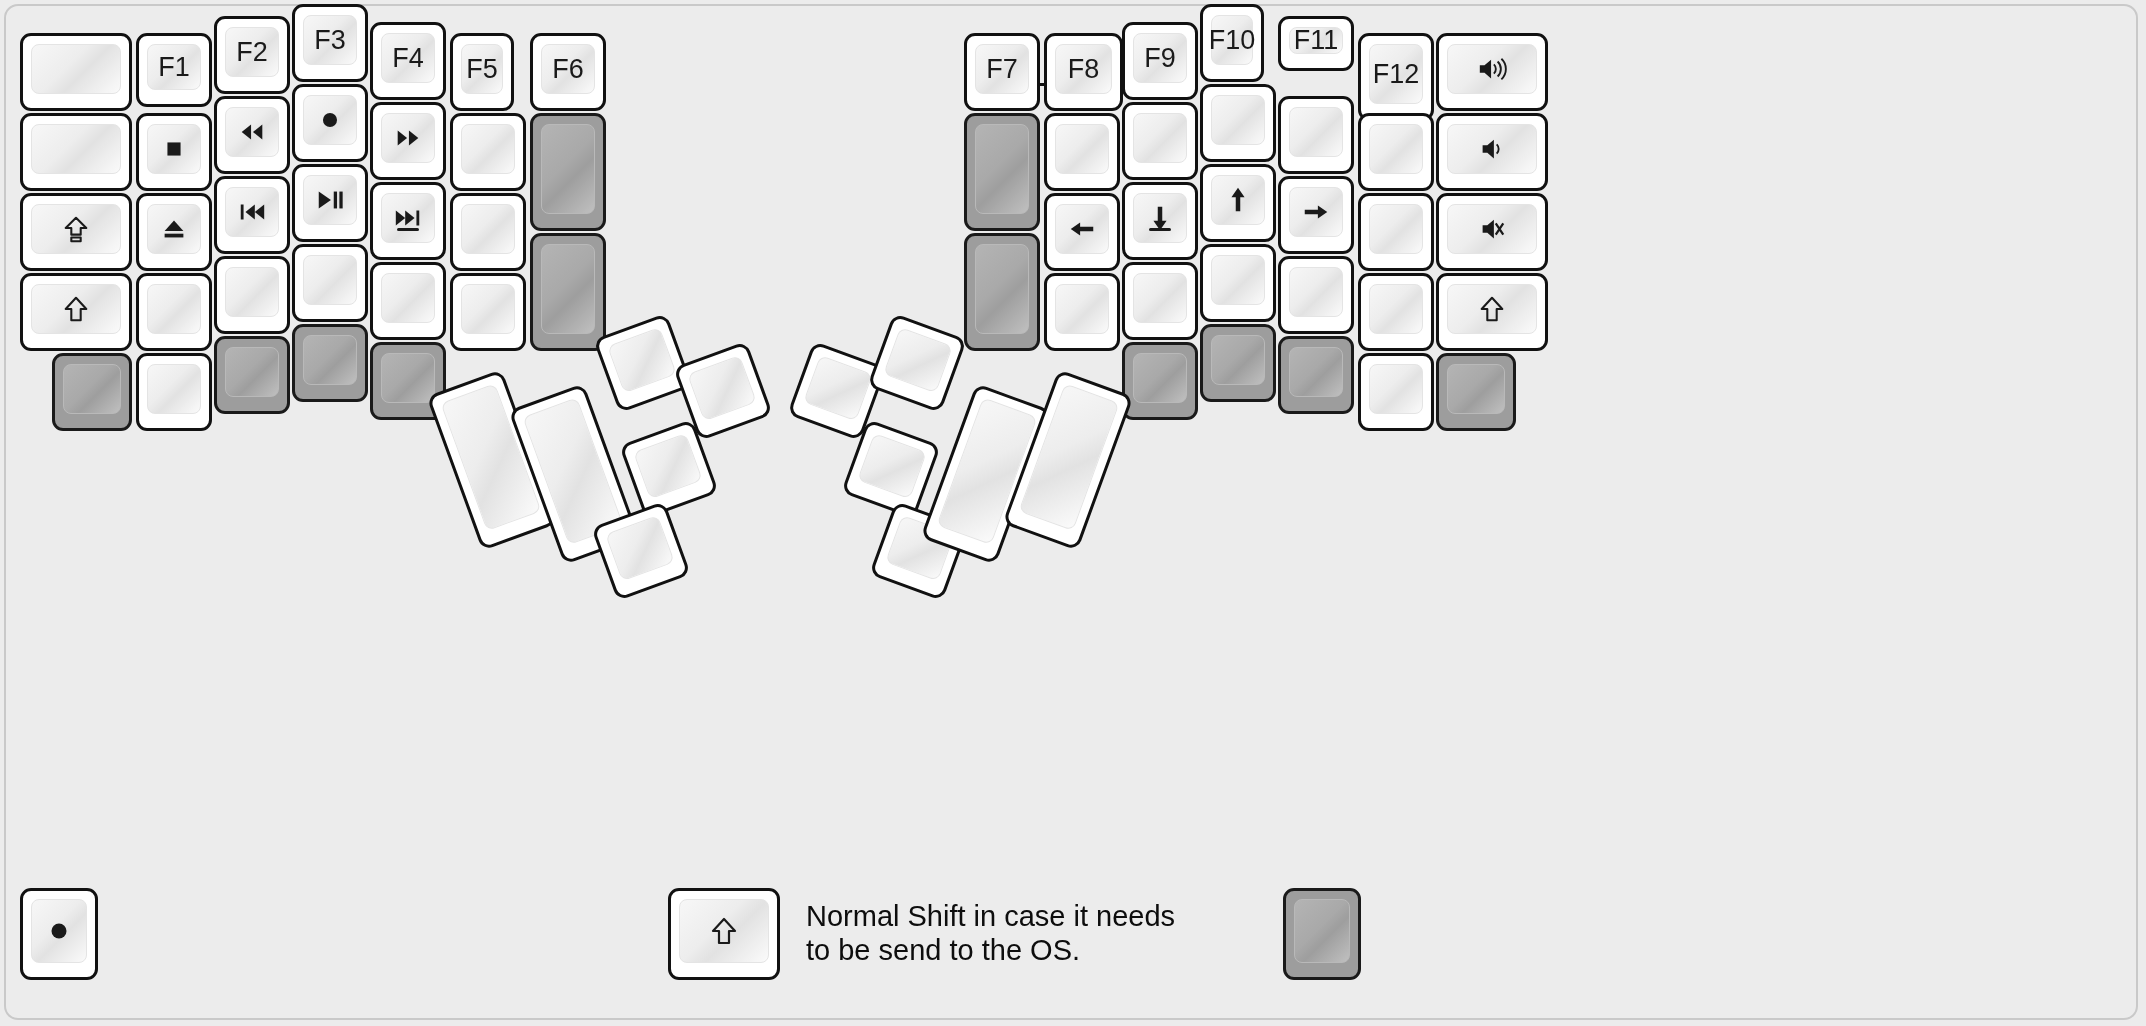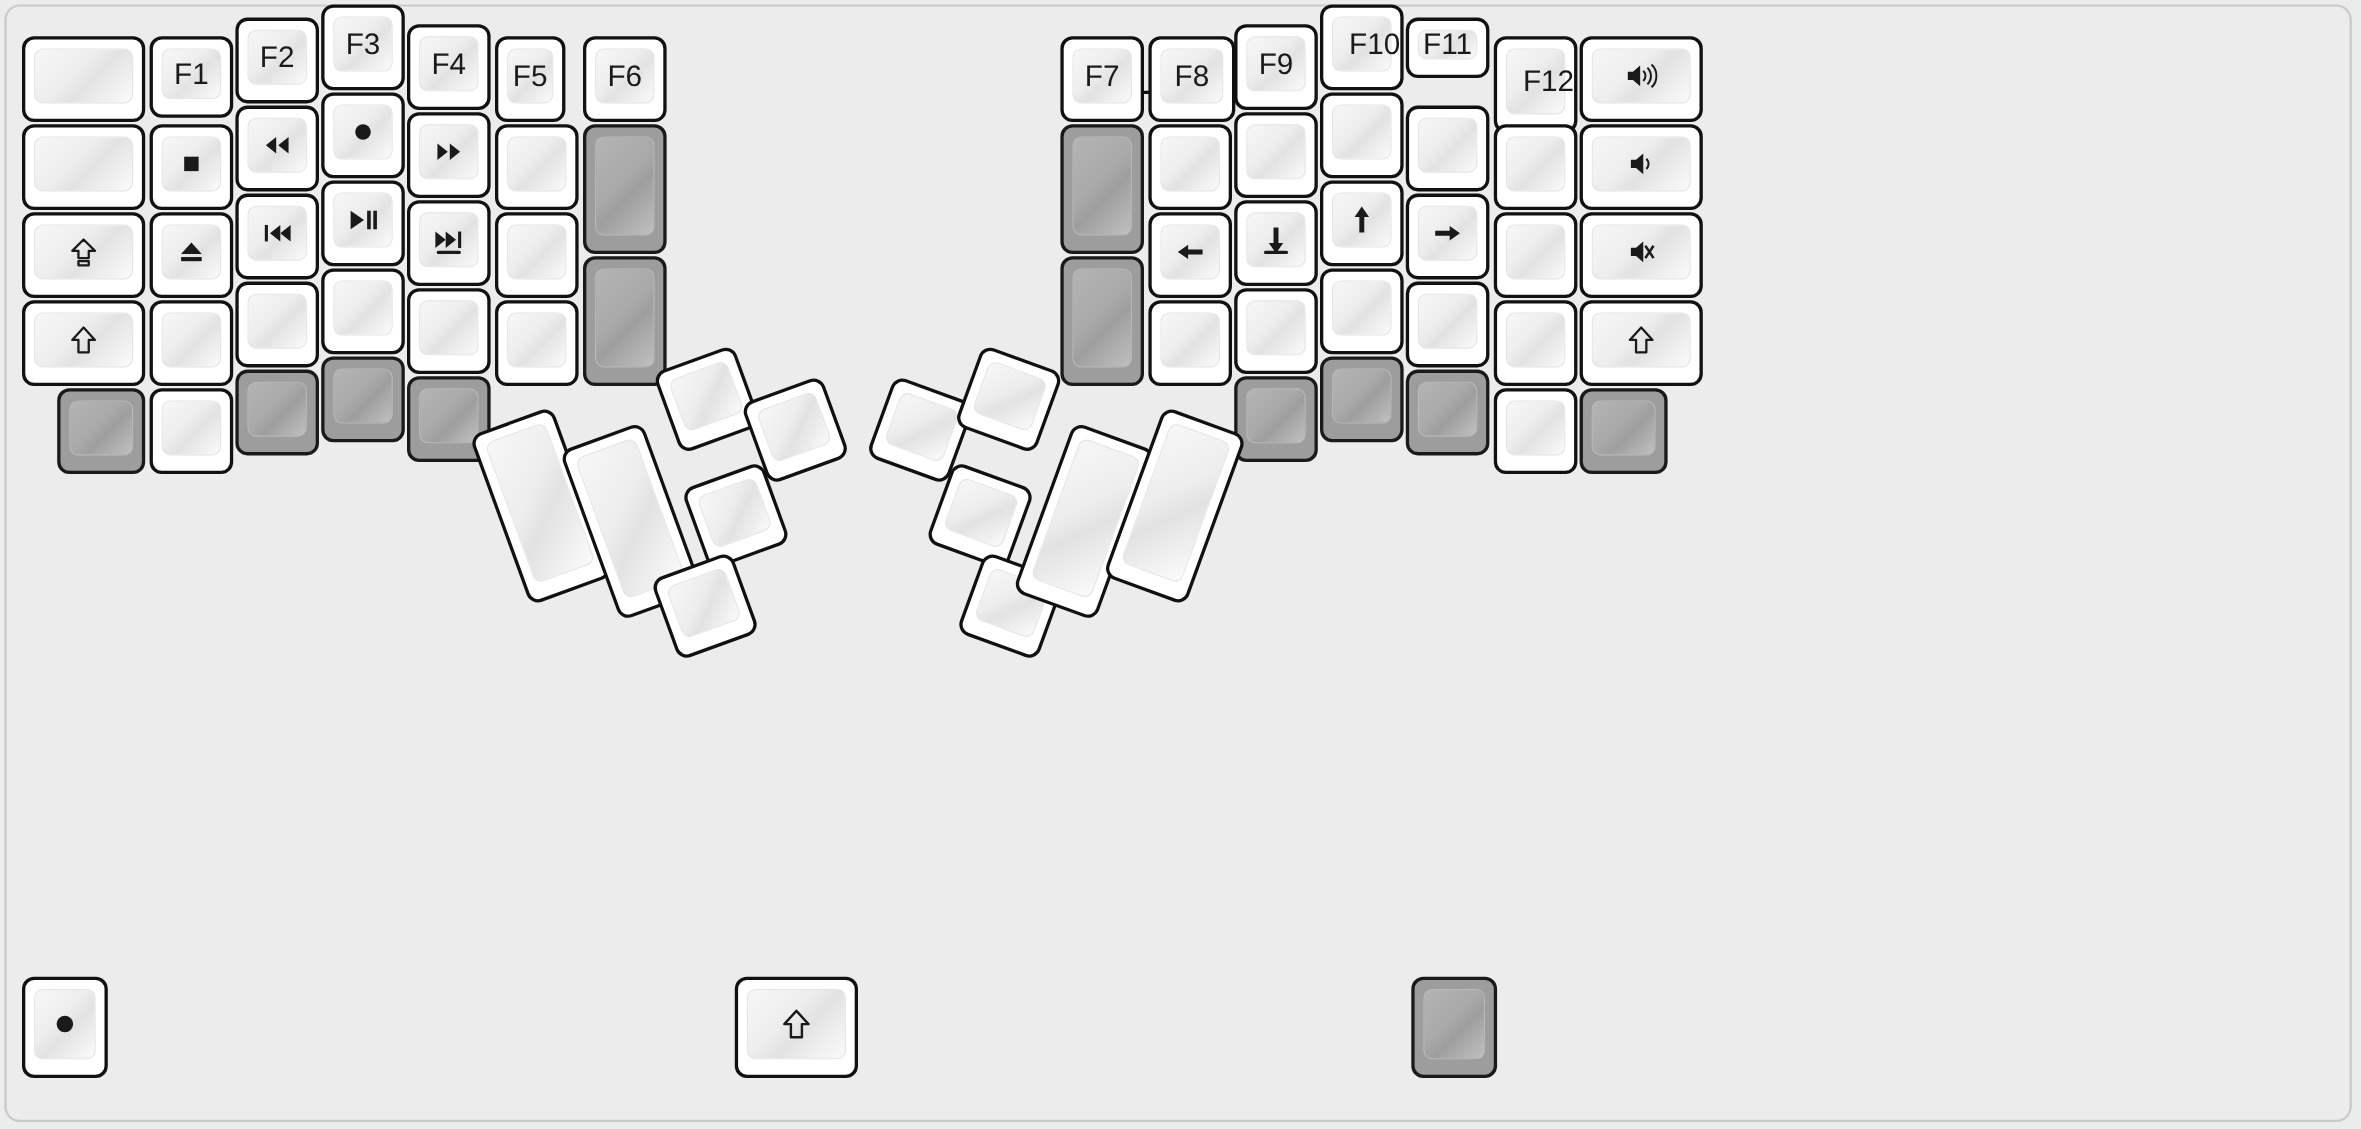--- a/index.html
+++ b/index.html
@@ -381,21 +381,21 @@
         <div class="nub"></div>
       </div>
       <div class="key" style="left: 1122px; top: 262px; width: 76px; height: 78px;">
         <div class="inner"></div>
         <div class="lbl"></div>
       </div>
       <div class="key trans" style="left: 1122px; top: 342px; width: 76px; height: 78px;">
         <div class="inner"></div>
         <div class="lbl"></div>
       </div>
-      <div class="key" style="left: 1200px; top: 4px; width: 76px; height: 78px; justify-content: flex-end;">
+      <div class="key" style="left: 1200px; top: 4px; width: 64px; height: 78px;">
         <div class="inner"></div>
         <div class="lbl">F10</div>
       </div>
       <div class="key" style="left: 1200px; top: 84px; width: 76px; height: 78px;">
         <div class="inner"></div>
         <div class="lbl"></div>
       </div>
       <div class="key" style="left: 1200px; top: 164px; width: 76px; height: 78px;">
         <div class="inner"></div>
         <div class="lbl">
@@ -429,21 +429,21 @@
         </div>
       </div>
       <div class="key" style="left: 1278px; top: 256px; width: 76px; height: 78px;">
         <div class="inner"></div>
         <div class="lbl"></div>
       </div>
       <div class="key trans" style="left: 1278px; top: 336px; width: 76px; height: 78px;">
         <div class="inner"></div>
         <div class="lbl"></div>
       </div>
-      <div class="key" style="left: 1358px; top: 33px; width: 76px; height: 88px; justify-content: flex-end;">
+      <div class="key" style="left: 1358px; top: 33px; width: 76px; height: 88px;">
         <div class="inner"></div>
         <div class="lbl">F12</div>
       </div>
       <div class="key" style="left: 1358px; top: 113px; width: 76px; height: 78px;">
         <div class="inner"></div>
         <div class="lbl"></div>
       </div>
       <div class="key" style="left: 1358px; top: 193px; width: 76px; height: 78px;">
         <div class="inner"></div>
         <div class="lbl"></div>
@@ -535,20 +535,22 @@
       </div>
       <div class="legend-item" style="left: 668px; top: 888px;">
         <div class="legend-key" style="width: 112px; height: 92px;">
           <div class="inner"></div>
           <div class="lbl">
             <svg width="32" height="32" viewBox="0 0 32 32" fill="none" stroke="#1a1a1a" stroke-width="2.2" stroke-linejoin="round">
               <path d="M16 4 L27 16 L21 16 L21 28 L11 28 L11 16 L5 16 Z"></path>
             </svg>
           </div>
         </div>
+        <div class="legend-text">Normal Shift in case it needs
+to be send to the OS.</div>
       </div>
       <div class="legend-item" style="left: 1283px; top: 888px;">
         <div class="legend-key trans" style="width: 78px; height: 92px;">
           <div class="inner"></div>
           <div class="lbl"></div>
         </div>
       </div>
     </div>
 </div>
 

